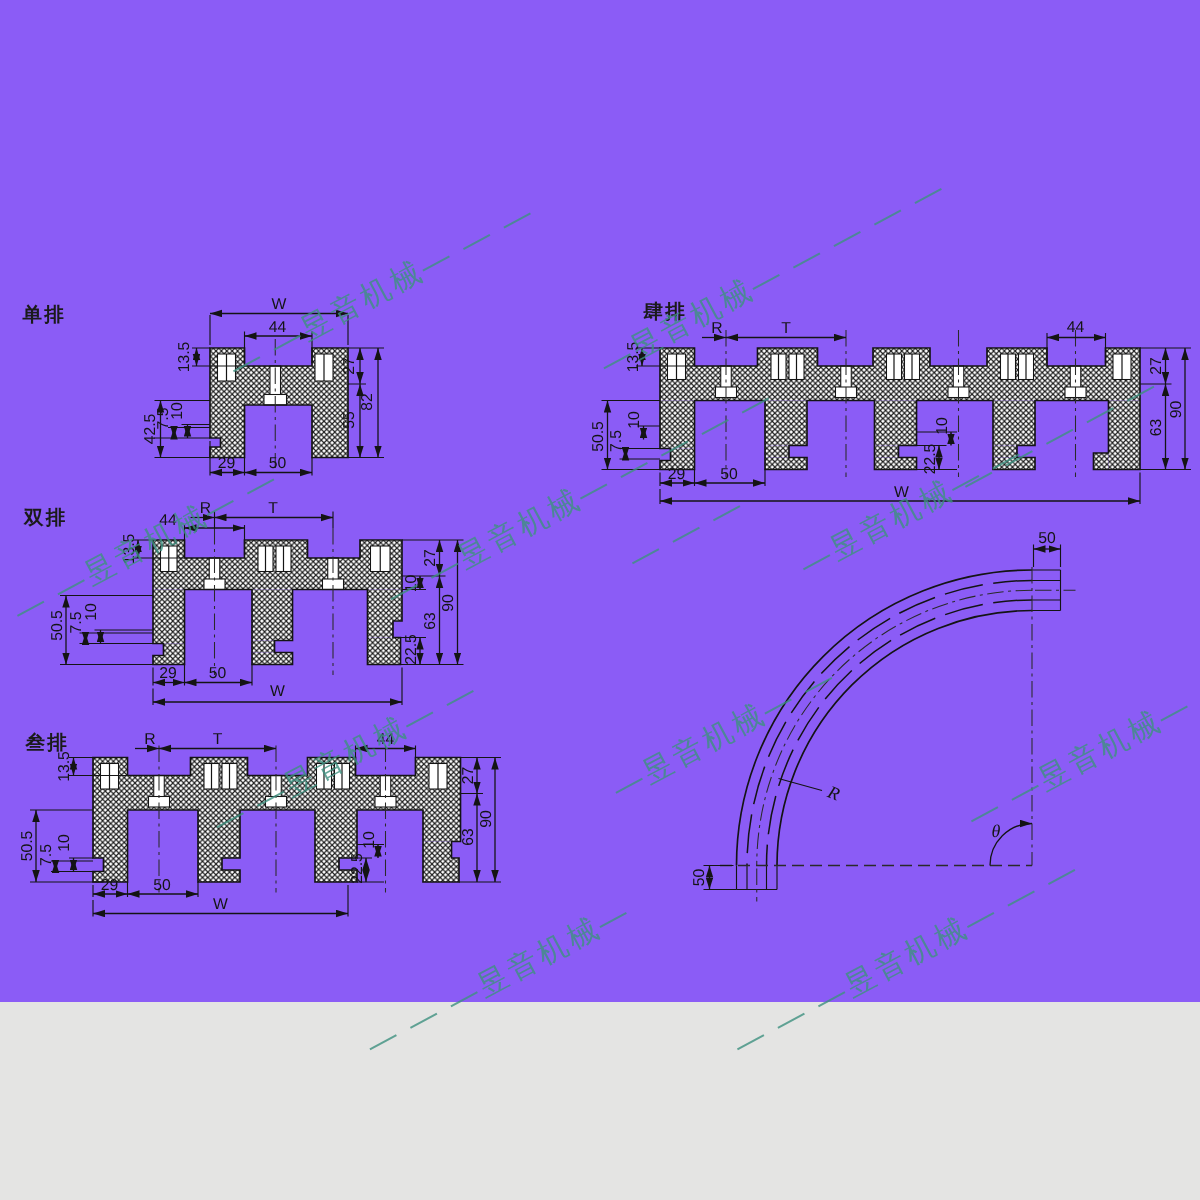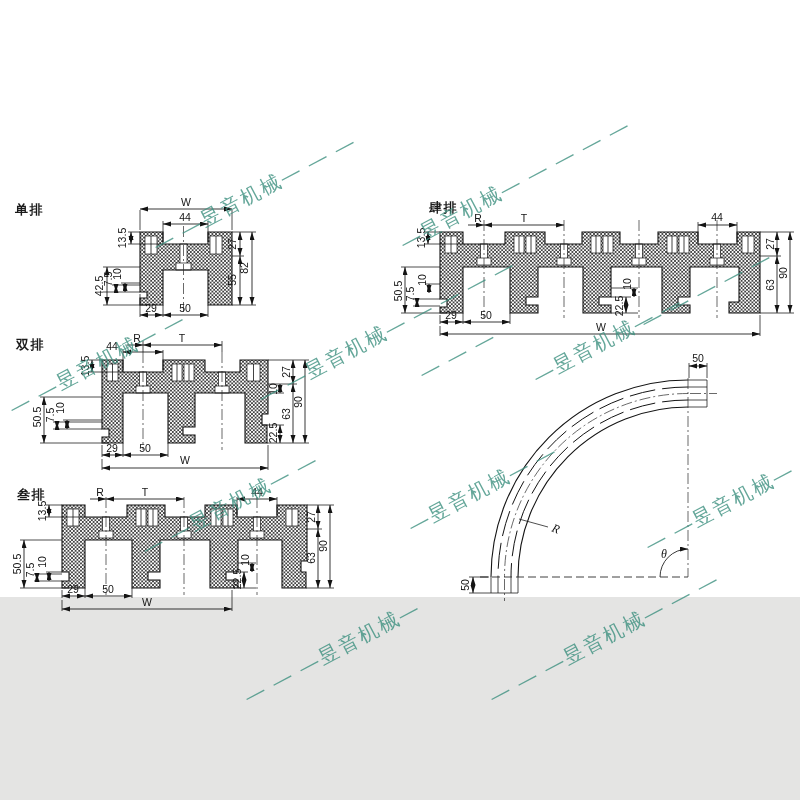--- a/index.html
+++ b/index.html
@@ -1,16 +1,16 @@
 <!DOCTYPE html>
 <html><head>
 <meta charset="utf-8">
 <style>
   html,body{margin:0;padding:0;background:#e4e4e3;width:800px;height:800px;overflow:hidden}
-  .canvas{position:relative;width:800px;height:597px;background:#ffffff}
+  .canvas{position:relative;width:800px;height:668px;background:#8b5cf6}
   svg{position:absolute;left:0;top:0}
   text{font-family:"Liberation Sans",sans-serif;fill:#141414}
   .dt{font-size:10.5px;text-anchor:middle}
   .lbl{font-size:13px;font-weight:bold;letter-spacing:1.5px;fill:#1a1a1a}
   .wm{font-size:20px;letter-spacing:2.5px;fill:#3E9180;opacity:.8;text-anchor:start}
   .it{font-style:italic;font-size:12px;font-family:"Liberation Serif",serif}
   .hx{fill:url(#xh)}
   .ws{fill:#ffffff;stroke:#141414;stroke-width:.7}
   .ol{fill:none;stroke:#141414;stroke-width:1.1}
   .thin{fill:none;stroke:#141414;stroke-width:.75}

